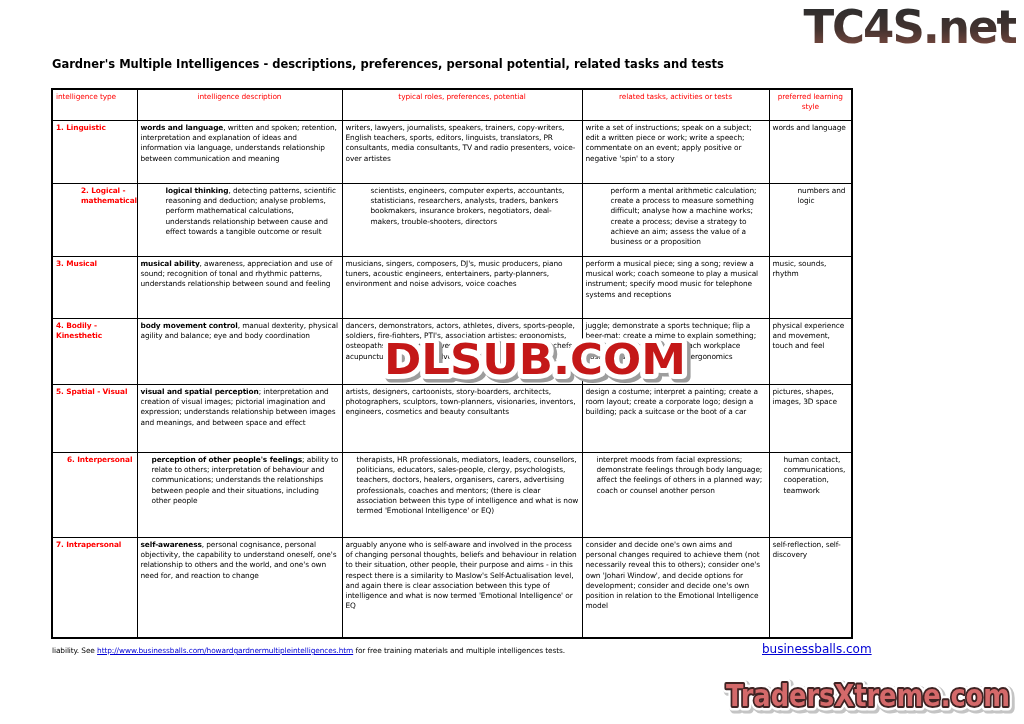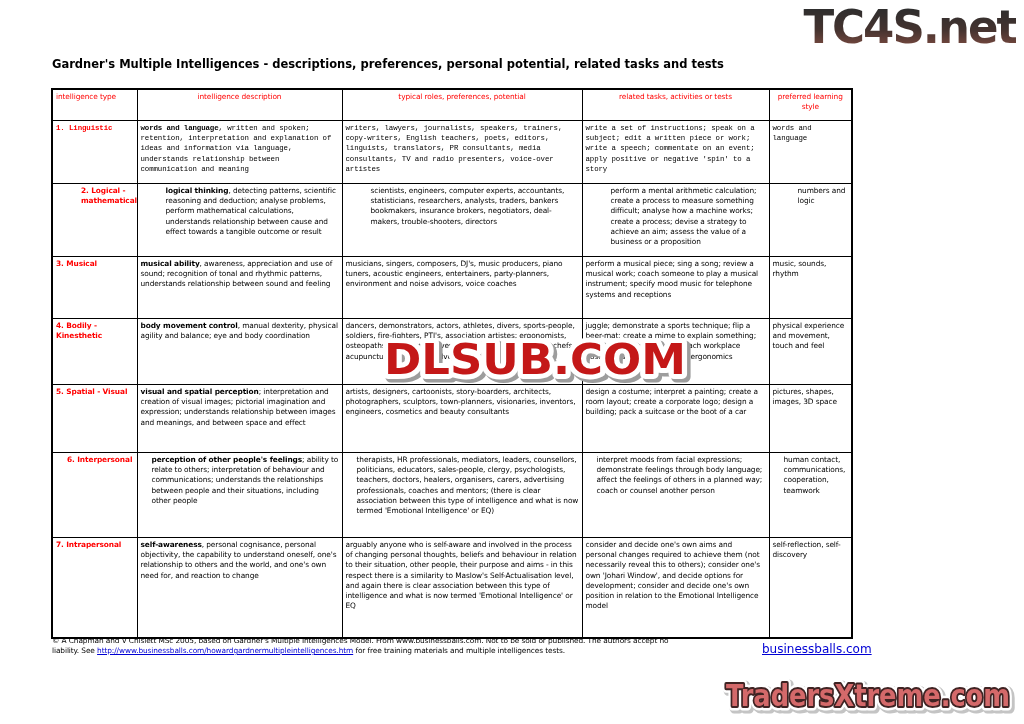--- a/index.html
+++ b/index.html
@@ -16,21 +16,21 @@
     border-collapse:collapse;border:2px solid #000;table-layout:fixed;
   }
   th,td{
     border:1px solid #000;vertical-align:top;
     font-size:7.4px;line-height:10.2px;letter-spacing:-0.1px;
     padding:2px 3px 1px 3px;overflow:hidden;
   }
   th{color:#ff0000;font-weight:normal;text-align:center;height:27px;}
   th.first{text-align:left;}
   td.c-type{color:#ff0000;font-weight:bold;}
-  tbody tr:nth-child(1) td{height:59px;font-family:Liberation Mono, monospace;}
+  tbody tr:nth-child(1) td{height:59px;}
   tbody tr:nth-child(2) td{height:69px;padding-left:28px;}
   tbody tr:nth-child(3) td{height:58px;}
   tbody tr:nth-child(4) td{height:62px;}
   tbody tr:nth-child(5) td{height:64px;margin-top:36px;}
   tbody tr:nth-child(6) td{height:81px;padding-left:14px;}
   tbody tr:nth-child(7) td{height:96px;}
   .footer{
     position:absolute;left:52px;top:636px;width:712px;
     font-size:7.4px;line-height:10px;letter-spacing:-0.1px;
   }
@@ -87,21 +87,21 @@
         <th>intelligence description</th>
         <th>typical roles, preferences, potential</th>
         <th>related tasks, activities or tests</th>
         <th>preferred learning style</th>
       </tr>
     </thead>
     <tbody>
     <tr>
       <td class="c-type"><span>1. Linguistic</span></td>
       <td><b>words and language</b><span>, written and spoken; retention, interpretation and explanation of ideas and information via language, understands relationship between communication and meaning</span></td>
-      <td><span>writers, lawyers, journalists, speakers, trainers, copy-writers, English teachers, poets, editors, linguists, translators, PR consultants, media consultants, TV and radio presenters, voice-over artistes</span></td>
+      <td><span>writers, lawyers, journalists, speakers, trainers, copy-writers, English teachers, sports, editors, linguists, translators, PR consultants, media consultants, TV and radio presenters, voice-over artistes</span></td>
       <td><span>write a set of instructions; speak on a subject; edit a written piece or work; write a speech; commentate on an event; apply positive or negative 'spin' to a story</span></td>
       <td><span>words and language</span></td>
     </tr>
 
     <tr>
       <td class="c-type"><span>2. Logical - mathematical</span></td>
       <td><b>logical thinking</b><span>, detecting patterns, scientific reasoning and deduction; analyse problems, perform mathematical calculations, understands relationship between cause and effect towards a tangible outcome or result</span></td>
       <td><span>scientists, engineers, computer experts, accountants, statisticians, researchers, analysts, traders, bankers bookmakers, insurance brokers, negotiators, deal-makers, trouble-shooters, directors</span></td>
       <td><span>perform a mental arithmetic calculation; create a process to measure something difficult; analyse how a machine works; create a process; devise a strategy to achieve an aim; assess the value of a business or a proposition</span></td>
       <td><span>numbers and logic</span></td>
@@ -143,21 +143,21 @@
       <td class="c-type"><span>7. Intrapersonal</span></td>
       <td><b>self-awareness</b><span>, personal cognisance, personal objectivity, the capability to understand oneself, one's relationship to others and the world, and one's own need for, and reaction to change</span></td>
       <td><span>arguably anyone who is self-aware and involved in the process of changing personal thoughts, beliefs and behaviour in relation to their situation, other people, their purpose and aims - in this respect there is a similarity to Maslow's Self-Actualisation level, and again there is clear association between this type of intelligence and what is now termed 'Emotional Intelligence' or EQ</span></td>
       <td><span>consider and decide one's own aims and personal changes required to achieve them (not necessarily reveal this to others); consider one's own 'Johari Window', and decide options for development; consider and decide one's own position in relation to the Emotional Intelligence model</span></td>
       <td><span>self-reflection, self-discovery</span></td>
     </tr>
   </tbody>
   </table>
 
   <div class="footer">
-    <span>© A Chapman and V Chislett MSc 2005, based on Gardner's Multiple Intelligences Model. From www.businessballs.com. Not to be sold or published. The authors accept no</span><br>
+    <br>
     <span>liability. See </span><a class="link">http://www.businessballs.com/howardgardnermultipleintelligences.htm</a><span> for free training materials and multiple intelligences tests.</span>
   </div>
 
   <a class="side-link">businessballs.com</a>
 
   <svg class="wm-dlsub" width="334" height="64">
     <text class="dl-shadow" x="170" y="47" text-anchor="middle" textLength="302" lengthAdjust="spacingAndGlyphs">DLSUB.COM</text>
     <text class="dl-outline" x="167" y="44" text-anchor="middle" textLength="302" lengthAdjust="spacingAndGlyphs">DLSUB.COM</text>
     <text class="dl-fill" x="167" y="44" text-anchor="middle" textLength="302" lengthAdjust="spacingAndGlyphs">DLSUB.COM</text>
   </svg>

